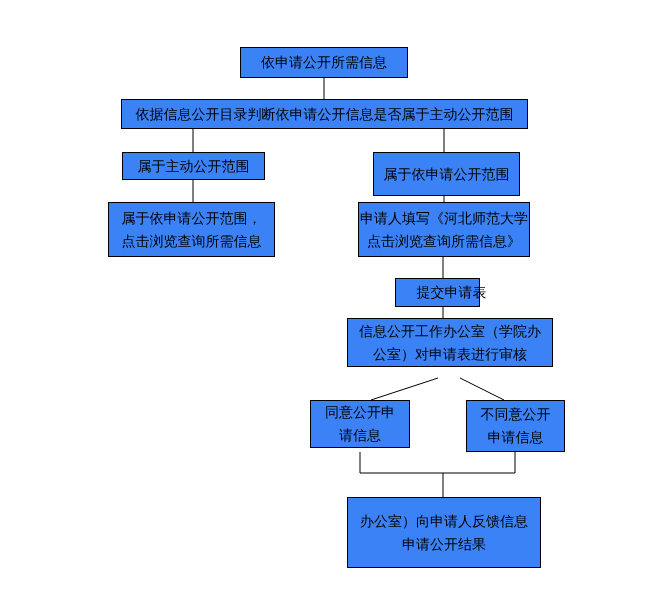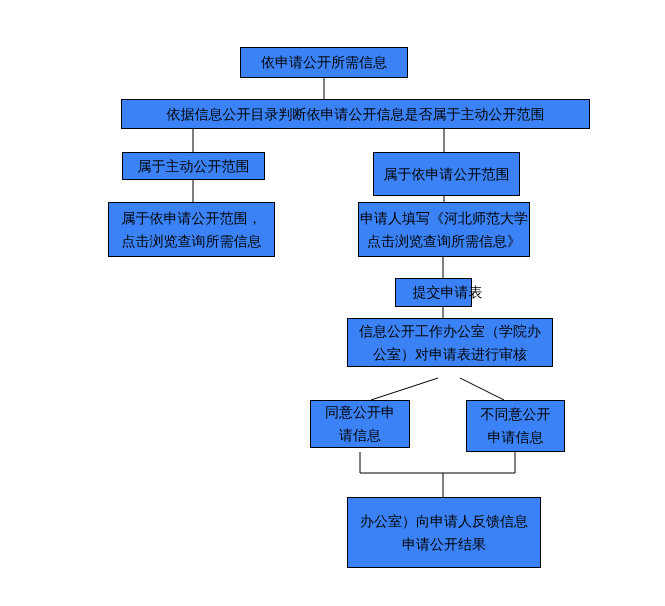--- a/index.html
+++ b/index.html
@@ -35,26 +35,26 @@
     flex-direction: column;
     align-items: center;
     justify-content: center;
     text-align: center;
     white-space: nowrap;
   }
   .node span { display: block; }
 
   
   #n1  { left: 240px; top: 47px;  width: 168px; height: 31px; }
-  #n2  { left: 121px; top: 99px;  width: 469px; height: 30px; }
+  #n2  { left: 121px; top: 99px;  width: 407px; height: 30px; }
   #n3  { left: 122px; top: 152px; width: 143px; height: 28px; }
   #n4  { left: 373px; top: 152px; width: 147px; height: 44px; }
   #n5  { left: 108px; top: 202px; width: 167px; height: 55px; }
   #n6  { left: 358px; top: 202px; width: 172px; height: 55px; }
-  #n7  { left: 395px; top: 278px; width: 77px;  height: 29px; padding-left: 28px; }
+  #n7  { left: 395px; top: 278px; width: 85px;  height: 29px; padding-left: 28px; }
   #n8  { left: 347px; top: 318px; width: 206px; height: 49px; }
   #n9  { left: 310px; top: 400px; width: 100px; height: 48px; }
   #n10 { left: 466px; top: 400px; width: 99px;  height: 52px; }
   #n11 { left: 347px; top: 497px; width: 194px; height: 71px; }
 
   #connectors line {
     stroke: #000000;
     stroke-width: 1;
   }
 </style>

